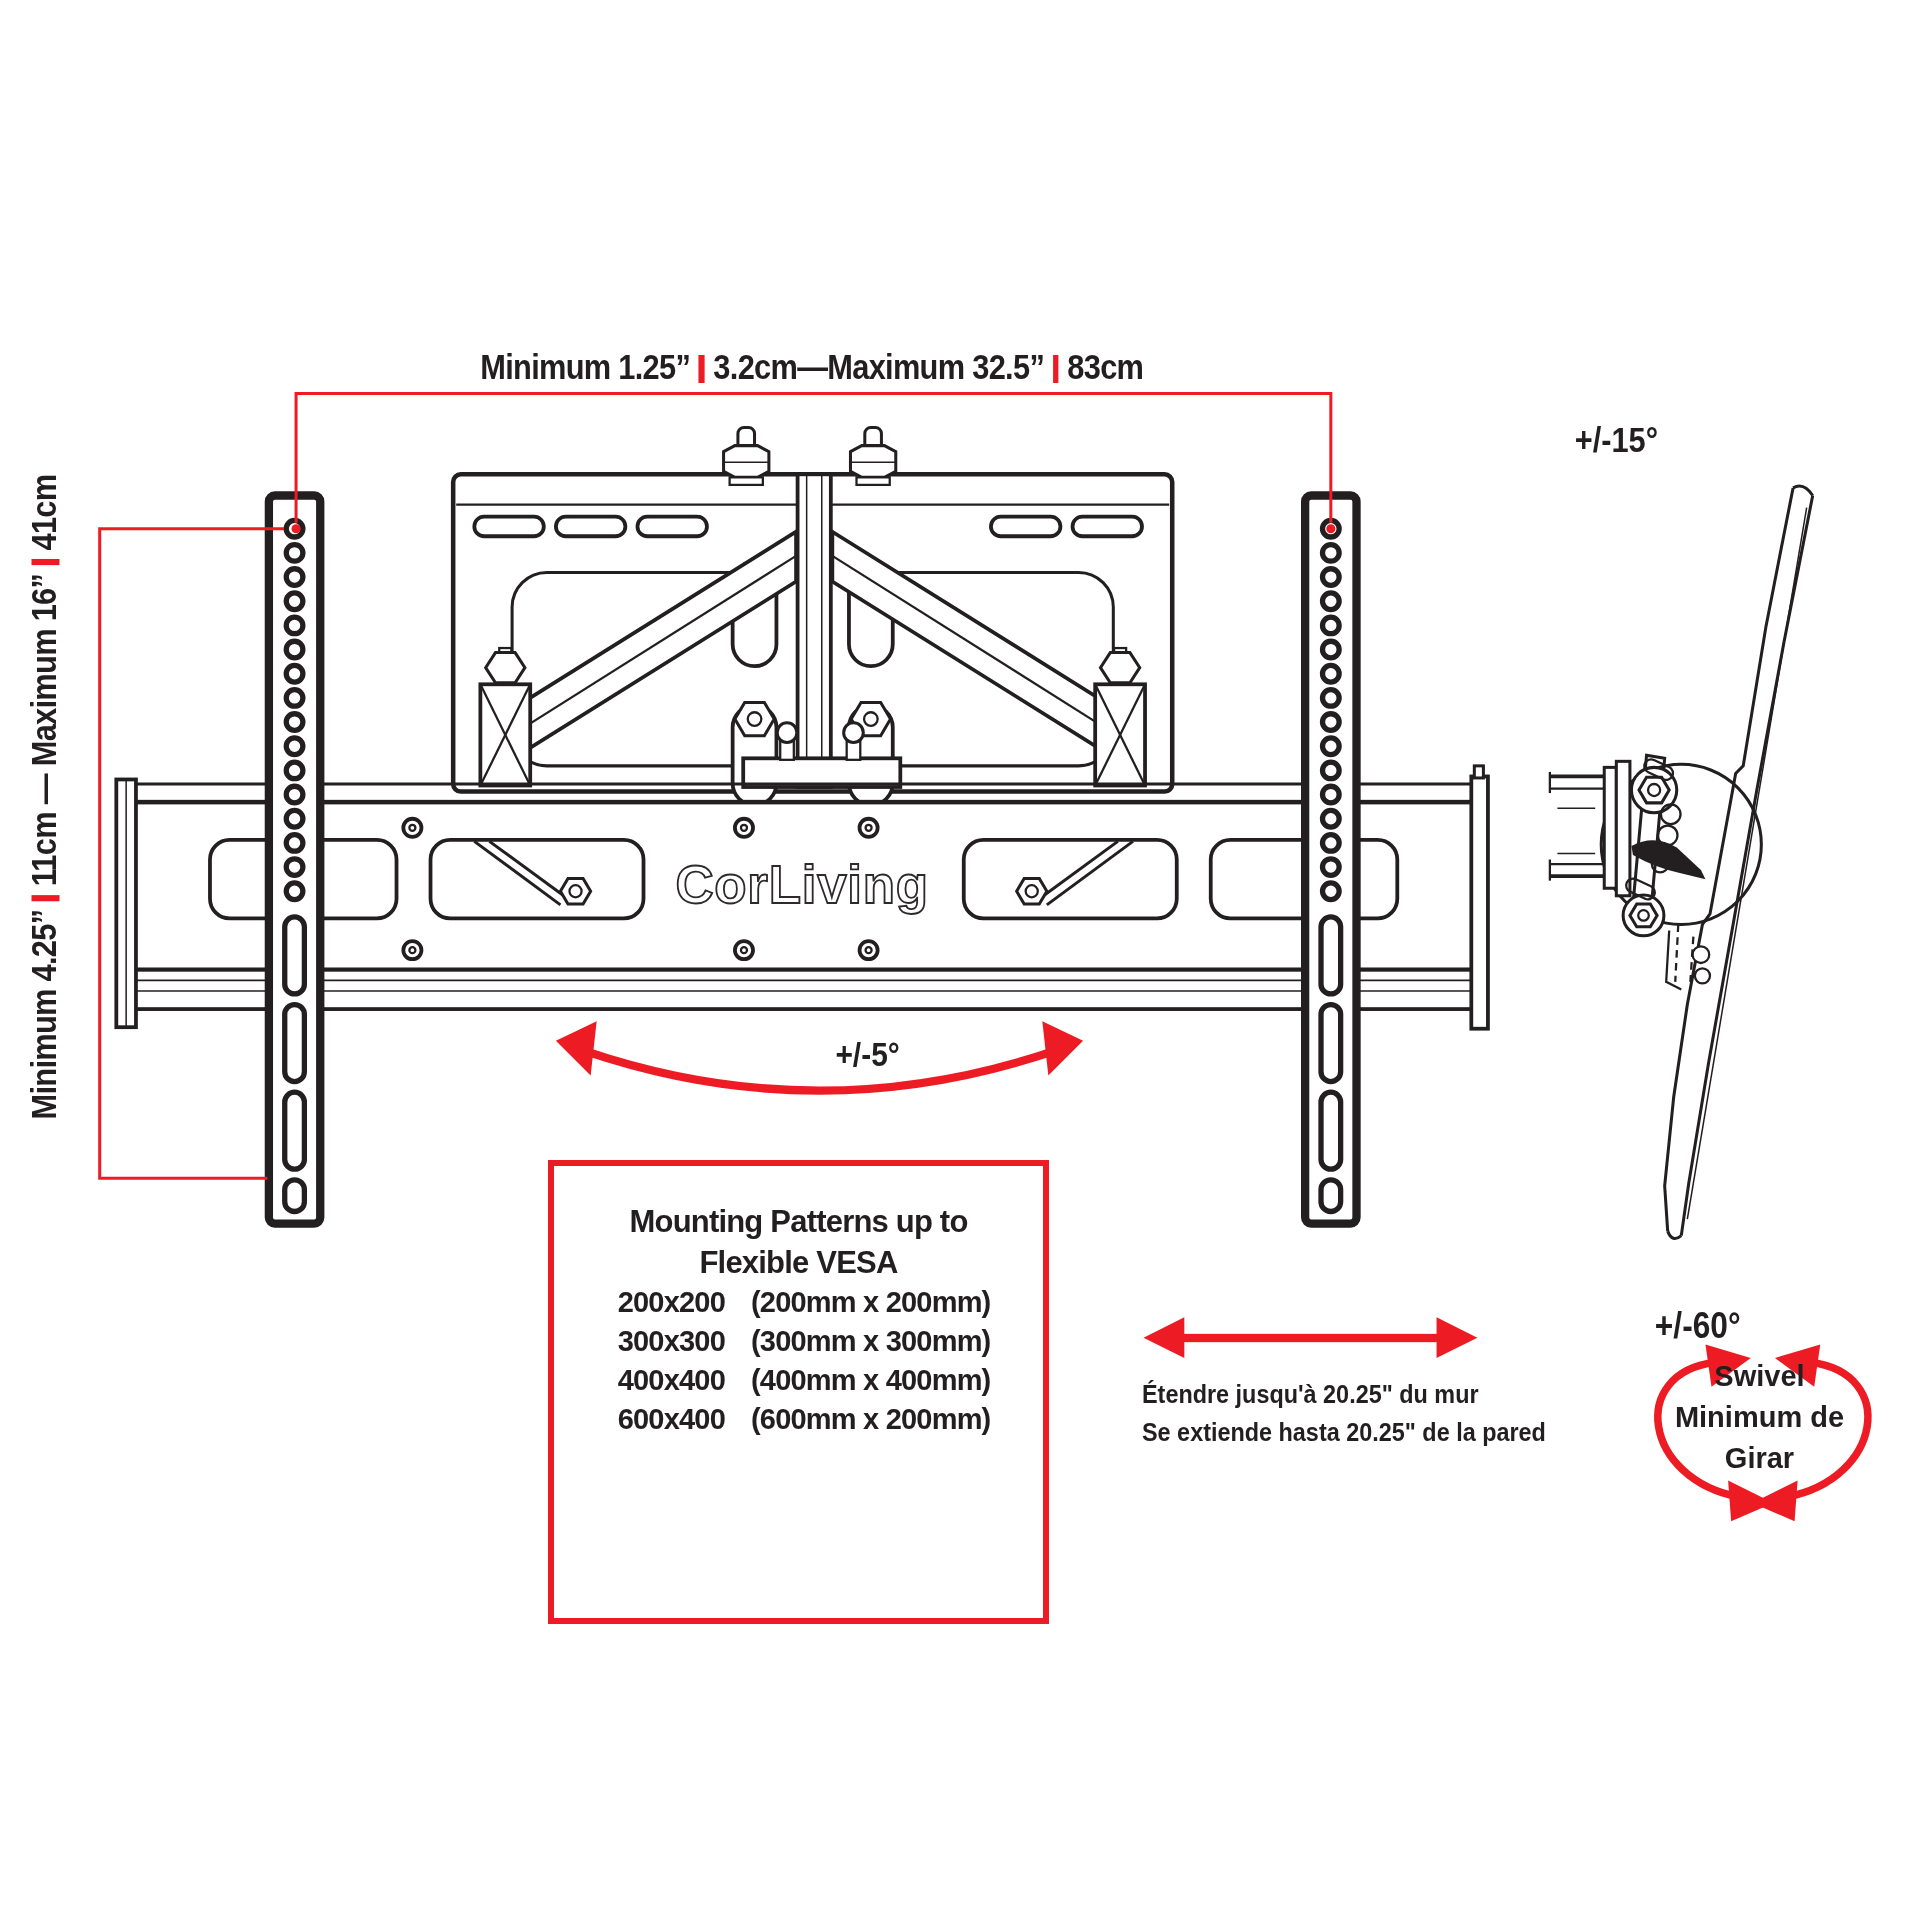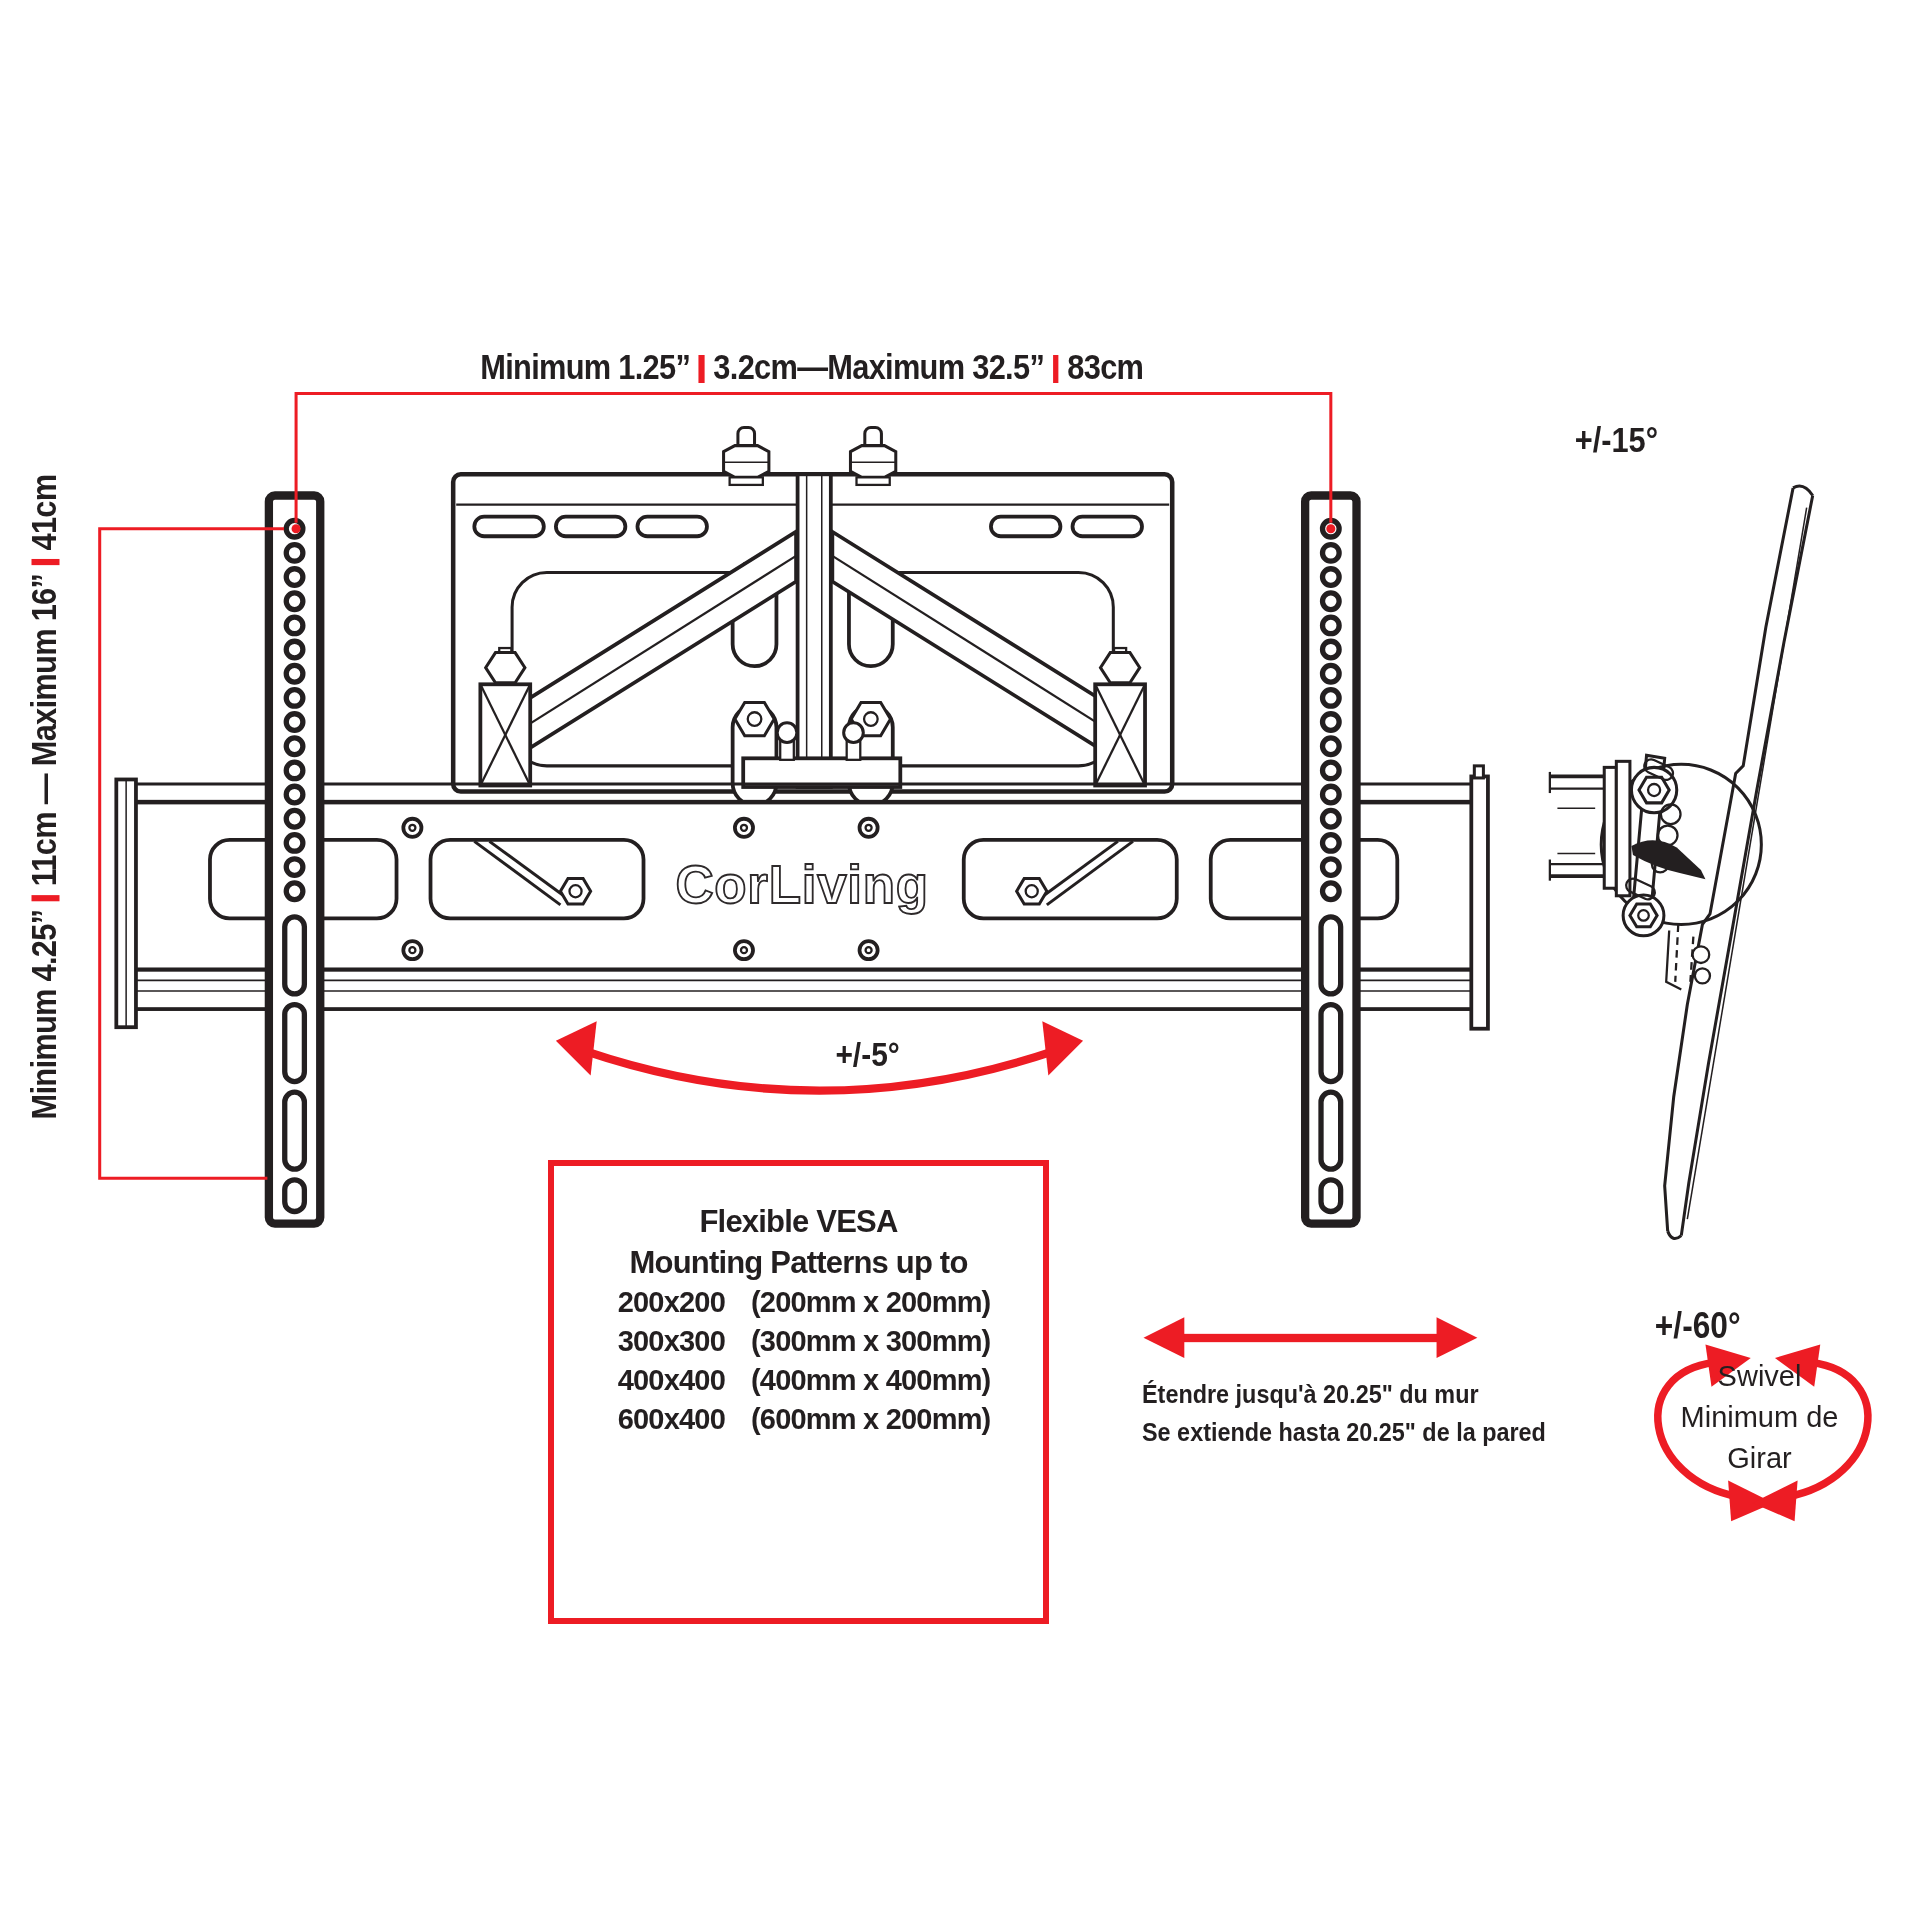--- a/index.html
+++ b/index.html
@@ -22,21 +22,21 @@
   .vesa-title{margin-top:35px;text-align:center;font-size:31px;line-height:41px;font-weight:bold;letter-spacing:-0.8px;}
   .vesa-rows{}
   .vesa-row{display:flex;height:39px;align-items:center;font-size:29px;font-weight:bold;letter-spacing:-0.8px;}
   .vesa-size{width:171px;text-align:right;}
   .vesa-mm{margin-left:26px;}
   .extends-note{position:absolute;left:1142px;top:1375px;font-size:26px;font-weight:bold;
                 line-height:38px;white-space:nowrap;}
   .swivel-deg{position:absolute;left:1649px;top:1305px;width:227px;text-align:left;
               font-size:36px;font-weight:bold;}
   .swivel-lines{position:absolute;left:1646px;top:1356px;width:227px;text-align:center;
-                font-size:29px;font-weight:normal;line-height:41px;}
+                font-size:29px;font-weight:bold;line-height:41px;}
 </style>
 </head>
 <body>
 
 <div class="canvas">
 
   <svg width="1926" height="1926" viewBox="0 0 2550 2550">
 
     <g stroke="#231F20" fill="#ffffff">
       <rect x="600" y="628" width="952" height="420" rx="10" stroke-width="6"></rect>
@@ -296,22 +296,22 @@
   <div class="dim-label tilt-label">
     <span class="cond">+/-15°</span>
   </div>
 
   <div class="dim-label pan-label">
     <span class="cond">+/-5°</span>
   </div>
 
   <div class="vesa-box">
     <div class="vesa-title">
+      <div>Mounting Patterns up to</div>
       <div>Flexible VESA</div>
-      <div>Mounting Patterns up to</div>
     </div>
     <div class="vesa-rows">
       <div class="vesa-row">
           <span class="vesa-size">200x200</span>
           <span class="vesa-mm">(200mm x 200mm)</span>
         </div>
       <div class="vesa-row">
           <span class="vesa-size">300x300</span>
           <span class="vesa-mm">(300mm x 300mm)</span>
         </div>

